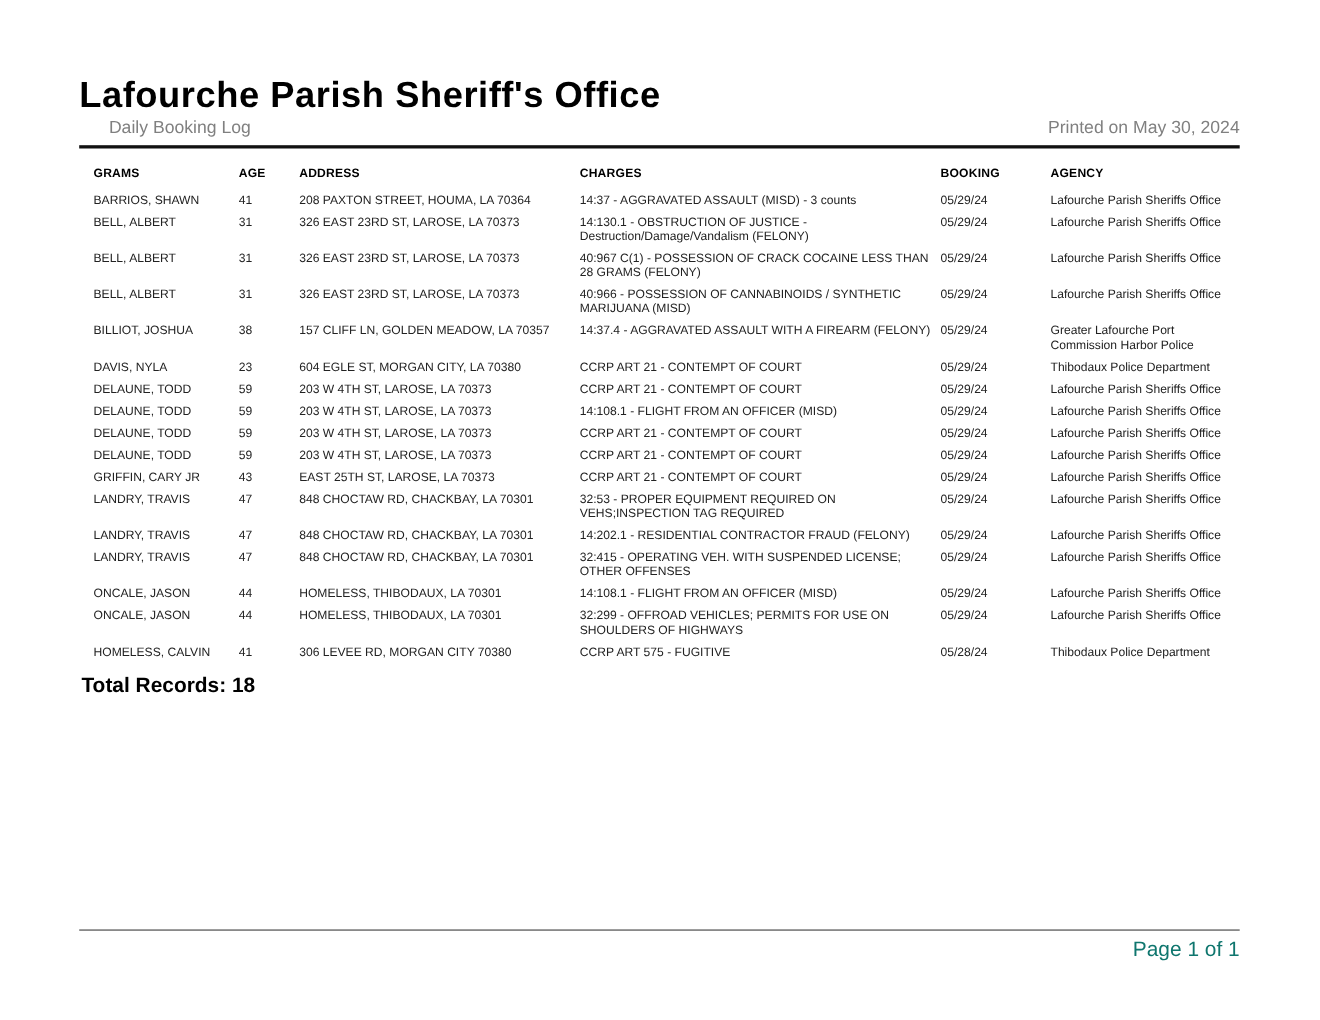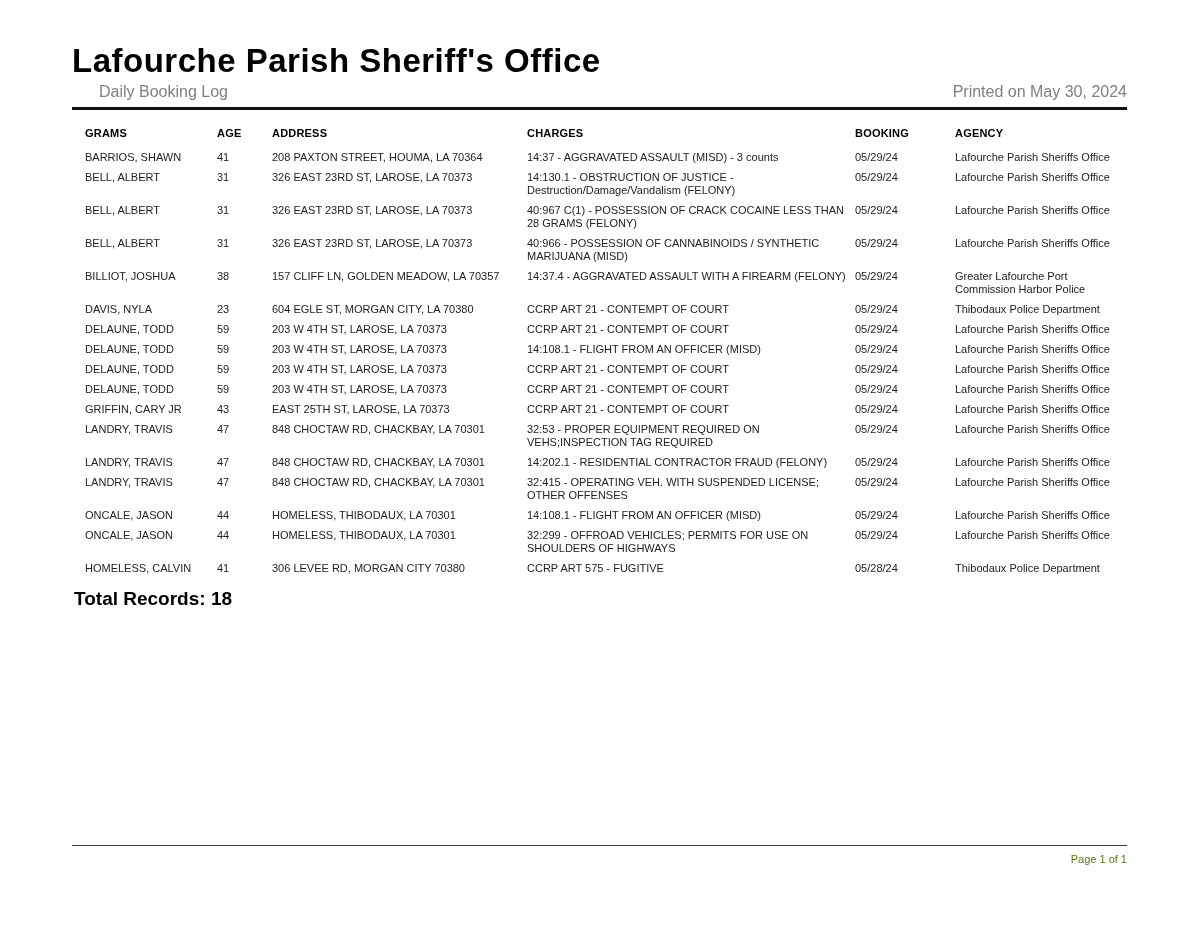--- a/index.html
+++ b/index.html
@@ -12,21 +12,21 @@
     position: relative;
     overflow: hidden;
   }
   .page {
     position: relative;
     width: 1200px;
     height: 927px;
     background: #ffffff;
   }
   .content {
-    padding: 44px 73px 0 72px;
+    padding: 69px 73px 0 72px;
   }
   .doc-title {
     font-size: 33px;
     font-weight: bold;
     letter-spacing: 0.5px;
     color: #000000;
     line-height: 1.05;
   }
   .subtitle-row {
     display: flex;
@@ -88,22 +88,22 @@
   }
   .footer {
     position: absolute;
     left: 72px;
     right: 73px;
     top: 845px;
     border-top: 1px solid #3c3c3c;
   }
   .page-label {
     text-align: right;
-    font-size: 11px;
-    color: #4d7c0f;
+    font-size: 19px;
+    color: #0f766e;
     padding-top: 7px;
   }
 </style>
 </head>
 <body>
 
 <div class="page">
   <div class="content">
 
     <h1 class="doc-title">Lafourche Parish Sheriff's Office</h1>

